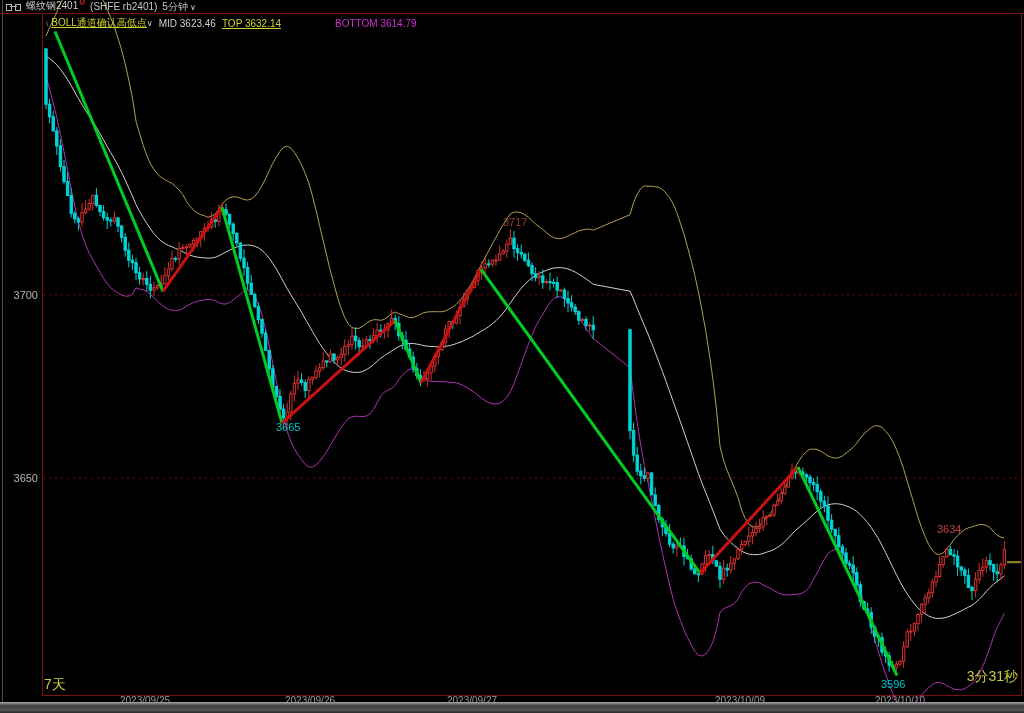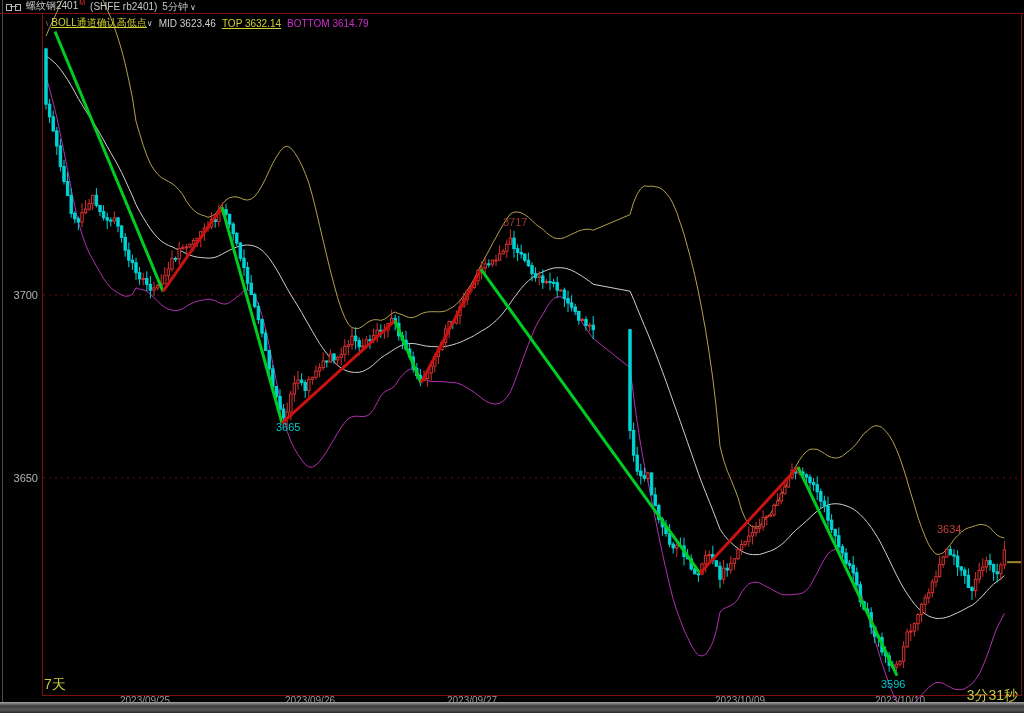--- a/index.html
+++ b/index.html
@@ -12,23 +12,23 @@
   .titlebar .dd{color:#cfcfcf;font-size:8px;margin-left:2px;cursor:pointer;}
   .link-ico{display:inline-block;width:15px;height:8px;position:relative;}
   .link-ico i{position:absolute;top:1px;width:4px;height:5px;border:1px solid #b5b5b5;}
   .link-ico i.l{left:0;} .link-ico i.r{right:0;}
   .link-ico b{position:absolute;left:4px;right:4px;top:3px;height:1px;background:#b5b5b5;}
   .indbar{position:absolute;left:46px;top:16px;display:flex;align-items:center;gap:6px;
           font-size:10px;white-space:nowrap;z-index:3;}
   .indbar .nm{color:#d2d22e;text-decoration:underline;}
   .indbar .slash{color:#8a8a8a;font-size:8px;margin-right:-3px;}
   .indbar .dd{color:#cfcfcf;font-size:8px;cursor:pointer;}
-  .indbar .mid{color:#cfcfcf;} .indbar .top{color:#d2d22e;text-decoration:underline;} .indbar .bot{color:#cf2ecf;}
+  .indbar .mid{color:#cfcfcf;} .indbar .top{color:#d2d22e;text-decoration:underline;} .indbar .bot{color:#cf2ecf;margin-left:48px;}
   .status{position:absolute;font-size:14px;color:#cbcb3f;z-index:3;}
-  #stat-left{left:44px;top:676px;} #stat-right{right:6px;top:687px;}
+  #stat-left{left:44px;top:676px;} #stat-right{right:6px;top:668px;}
   svg{position:absolute;left:0;top:0;z-index:1;}
   .bottombar{position:absolute;left:0;right:0;bottom:0;height:10px;z-index:4;
              background:linear-gradient(#8a8a8a,#3c3c3c 30%,#555 70%,#2a2a2a);
              border-top:1px solid #9a9a9a;}
 </style>
 </head>
 <body>
 
 <div class="frame-left"></div>
 

